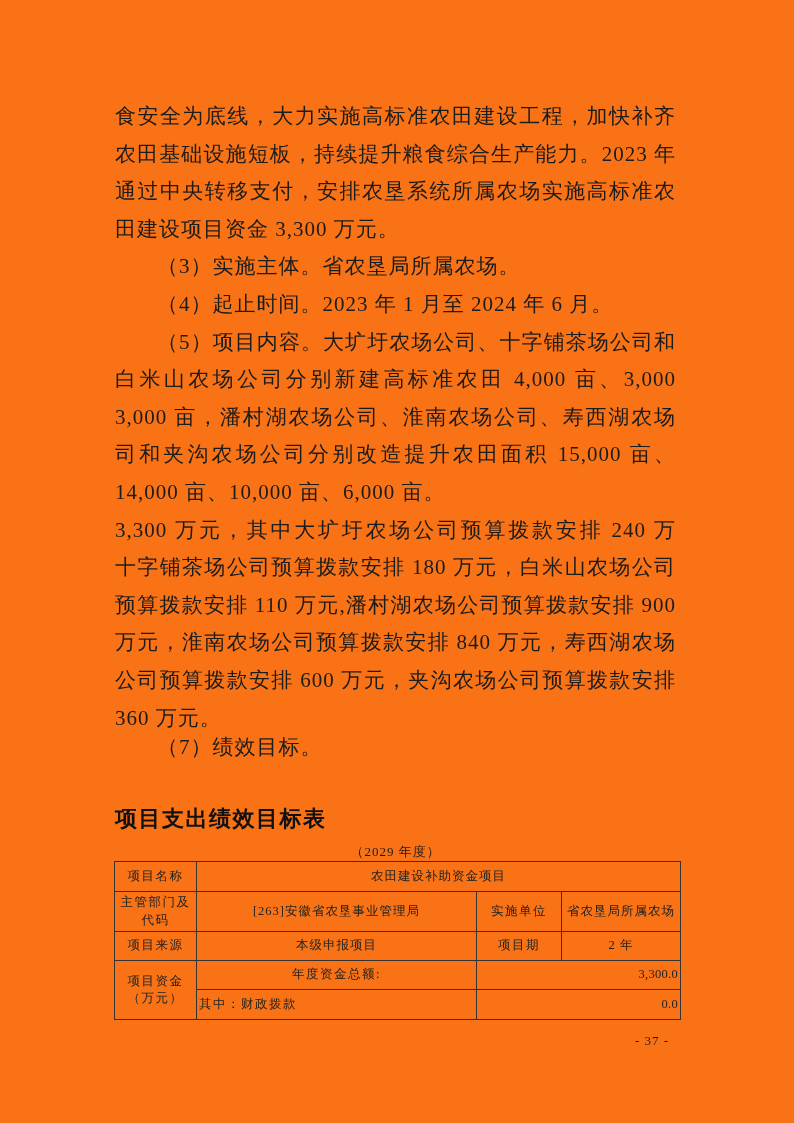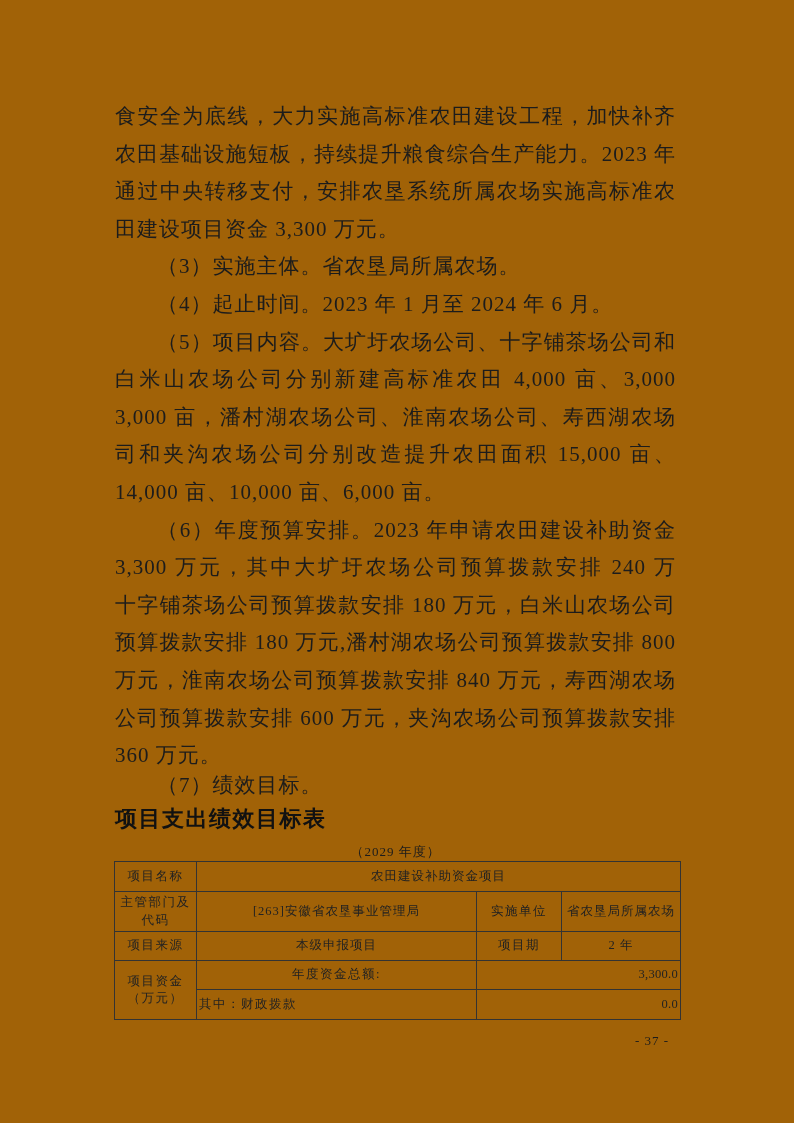--- a/index.html
+++ b/index.html
@@ -1,19 +1,19 @@
 <!DOCTYPE html>
 <html><head>
 <meta charset="utf-8">
 <style>
   * { margin:0; padding:0; box-sizing:border-box; }
   html, body { width:794px; height:1123px; }
   body { background:#ffffff; }
   .page {
-    position:relative; width:794px; height:1123px; background:#a16207; overflow:hidden;
+    position:relative; width:794px; height:1123px; background:#f97316; overflow:hidden;
     font-family:"Liberation Serif","DejaVu Serif",serif; color:#1c1c1c;
   }
   
   .body-text { position:absolute; top:98px; left:115px; width:561px; font-size:21px; }
   .line { height:37.6px; line-height:37.6px; letter-spacing:1px; overflow:hidden; }
   .jl { text-align:justify; text-align-last:justify; }
   .ind { text-indent:42px; }
   .l19 { margin-top:-8px; }
   
   .doc-title {
@@ -50,24 +50,23 @@
     <div class="line jl">农田基础设施短板，持续提升粮食综合生产能力。2023 年</div>
     <div class="line jl">通过中央转移支付，安排农垦系统所属农场实施高标准农</div>
     <div class="line">田建设项目资金 3,300 万元。</div>
     <div class="line ind">（3）实施主体。省农垦局所属农场。</div>
     <div class="line ind">（4）起止时间。2023 年 1 月至 2024 年 6 月。</div>
     <div class="line ind jl">（5）项目内容。大圹圩农场公司、十字铺茶场公司和</div>
     <div class="line jl">白米山农场公司分别新建高标准农田 4,000 亩、3,000 亩、</div>
     <div class="line jl">3,000 亩，潘村湖农场公司、淮南农场公司、寿西湖农场公</div>
     <div class="line jl">司和夹沟农场公司分别改造提升农田面积 15,000 亩、</div>
     <div class="line">14,000 亩、10,000 亩、6,000 亩。</div>
-    <div class="line ind jl">（6）年度预算安排。2023 年申请农田建设补助资金</div>
     <div class="line jl">3,300 万元，其中大圹圩农场公司预算拨款安排 240 万元，</div>
     <div class="line jl">十字铺茶场公司预算拨款安排 180 万元，白米山农场公司</div>
-    <div class="line jl">预算拨款安排 180 万元,潘村湖农场公司预算拨款安排 800</div>
+    <div class="line jl">预算拨款安排 110 万元,潘村湖农场公司预算拨款安排 900</div>
     <div class="line jl">万元，淮南农场公司预算拨款安排 840 万元，寿西湖农场</div>
     <div class="line jl">公司预算拨款安排 600 万元，夹沟农场公司预算拨款安排</div>
     <div class="line">360 万元。</div>
     <div class="line ind l19">（7）绩效目标。</div>
   </div>
 
   <div class="doc-title">项目支出绩效目标表</div>
   <div class="doc-subtitle">（2029 年度）</div>
 
   <table class="perf">

